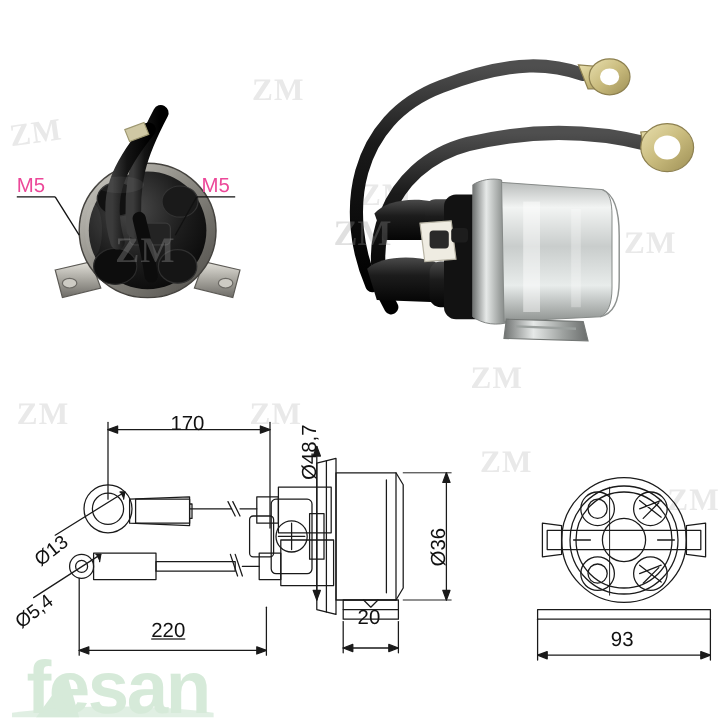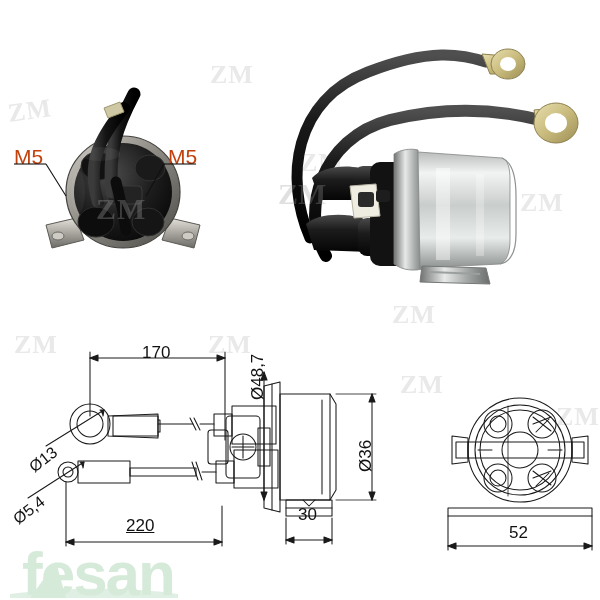--- a/index.html
+++ b/index.html
@@ -22,21 +22,21 @@
   .tech{position:absolute;left:0;top:320px;width:600px;height:250px;}
 
   
   .dim{position:absolute;font-family:"Liberation Sans",sans-serif;
        font-size:17px;color:#111;white-space:nowrap;}
   .dim.small{font-size:16px;}
   .rot90{transform:rotate(-90deg);transform-origin:left top;}
   .rot45{transform:rotate(-38deg);transform-origin:left top;}
 
   
-  .m5{position:absolute;font-size:21px;color:#c2410c;font-family:"Liberation Sans",sans-serif;}
+  .m5{position:absolute;font-size:17px;color:#ec4899;font-family:"Liberation Sans",sans-serif;}
 
   svg{display:block;overflow:visible;}
 </style>
 </head>
 <body>
 
 <div class="stage">
 
   <div class="wm-zm" style="left:8px;top:96px;font-size:26px;transform:rotate(-8deg);">ZM</div>
   <div class="wm-zm" style="left:210px;top:60px;font-size:26px;">ZM</div>
@@ -331,22 +331,22 @@
       </g>
     </svg>
   </div>
 
   <div class="dim" style="left:142px;top:343px;">170</div>
   <div class="dim" style="left:126px;top:516px;text-decoration:underline;">220</div>
   <div class="dim small rot45" style="left:26px;top:462px;">Ø13</div>
   <div class="dim small rot45" style="left:10px;top:514px;">Ø5,4</div>
   <div class="dim rot90" style="left:248px;top:400px;">Ø48,7</div>
   <div class="dim rot90" style="left:356px;top:472px;">Ø36</div>
-  <div class="dim" style="left:298px;top:505px;">30</div>
-  <div class="dim" style="left:509px;top:523px;">52</div>
+  <div class="dim" style="left:298px;top:505px;">20</div>
+  <div class="dim" style="left:509px;top:523px;">93</div>
 
   <div class="wm-swoosh">
     <svg width="170" height="42" viewBox="0 0 170 42">
       <path d="M20 42 L46 6 L56 42 Z" fill="#d6ead9"></path>
       <path d="M0 38 C60 30 130 32 168 38 L168 42 L0 42 Z" fill="#d6ead9" opacity="0.75"></path>
     </svg>
   </div>
   <div class="wm-fesan">fesan</div>
 
 </div>

